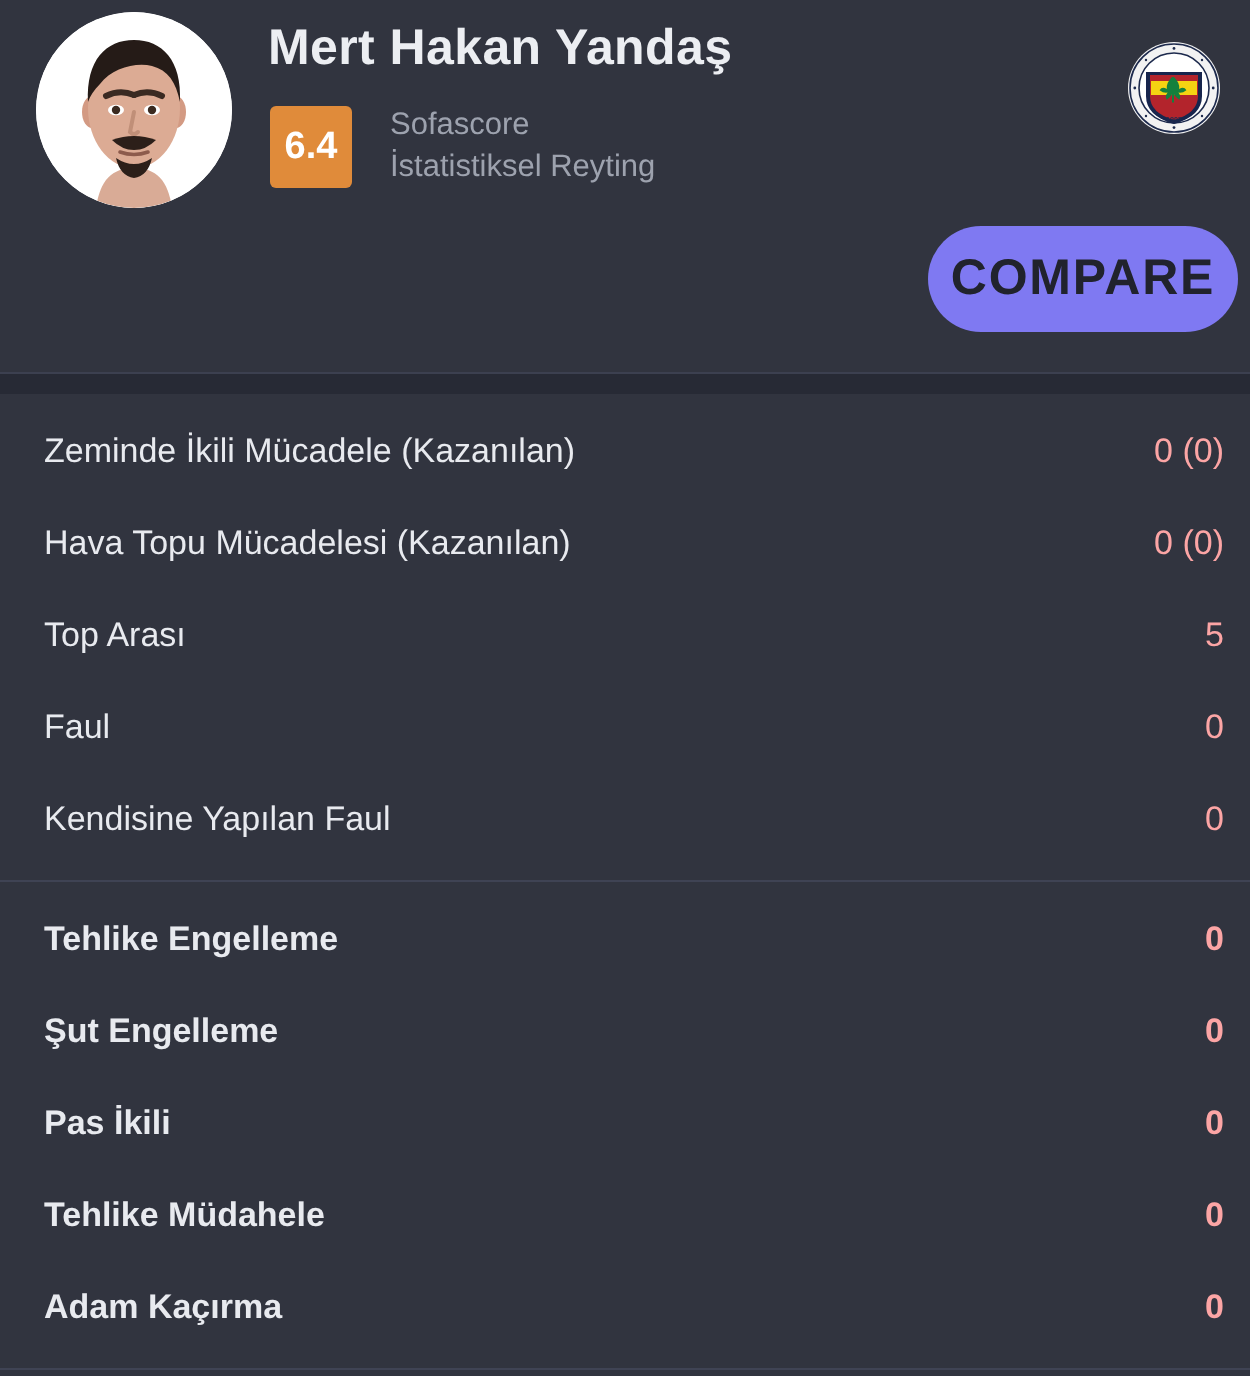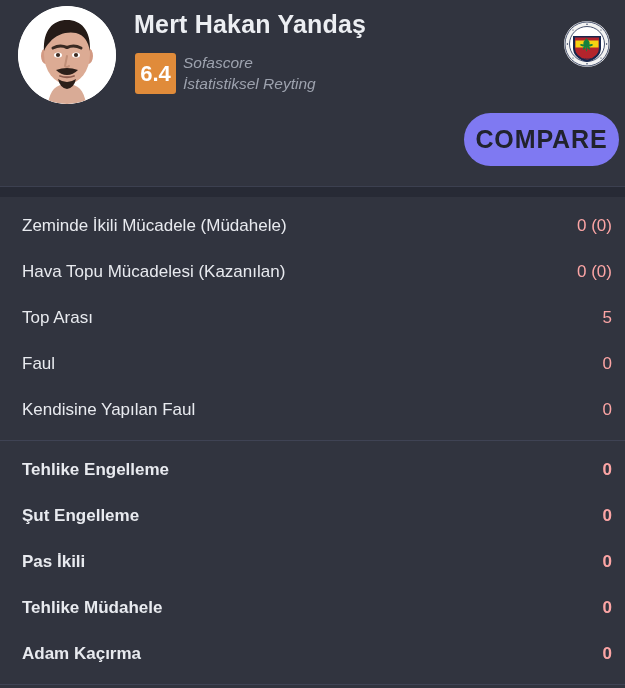--- a/index.html
+++ b/index.html
@@ -66,33 +66,32 @@
     align-items: flex-start;
   }
   .rating-badge {
     width: 41px;
     height: 41px;
     background: #e08b3a;
     border-radius: 3px;
     display: flex;
     align-items: center;
     justify-content: center;
-    font-size: 22px;
+    font-size: 19px;
     font-weight: bold;
     color: #ffffff;
     flex: none;
   }
   .rating-label {
-    margin-left: 7px;
+    margin-left: 19px;
     margin-top: -1px;
     font-size: 15.5px;
     line-height: 21px;
     color: #9da2ae;
     white-space: nowrap;
-    font-style: italic;
   }
   .rating-label div { display: block; }
 
   .team-logo {
     position: absolute;
     right: 14px;
     top: 20px;
     width: 48px;
     height: 48px;
   }
@@ -248,21 +247,21 @@
       </svg>
     </div>
 
     <button class="compare-button">COMPARE</button>
   </div>
 
   <div class="band"></div>
 
   <div class="stats-group">
     <div class="stat-row">
-      <span class="stat-label">Zeminde İkili Mücadele (Müdahele)</span>
+      <span class="stat-label">Zeminde İkili Mücadele (Kazanılan)</span>
       <span class="stat-value">0 (0)</span>
     </div>
     <div class="stat-row">
       <span class="stat-label">Hava Topu Mücadelesi (Kazanılan)</span>
       <span class="stat-value">0 (0)</span>
     </div>
     <div class="stat-row">
       <span class="stat-label">Top Arası</span>
       <span class="stat-value">5</span>
     </div>

